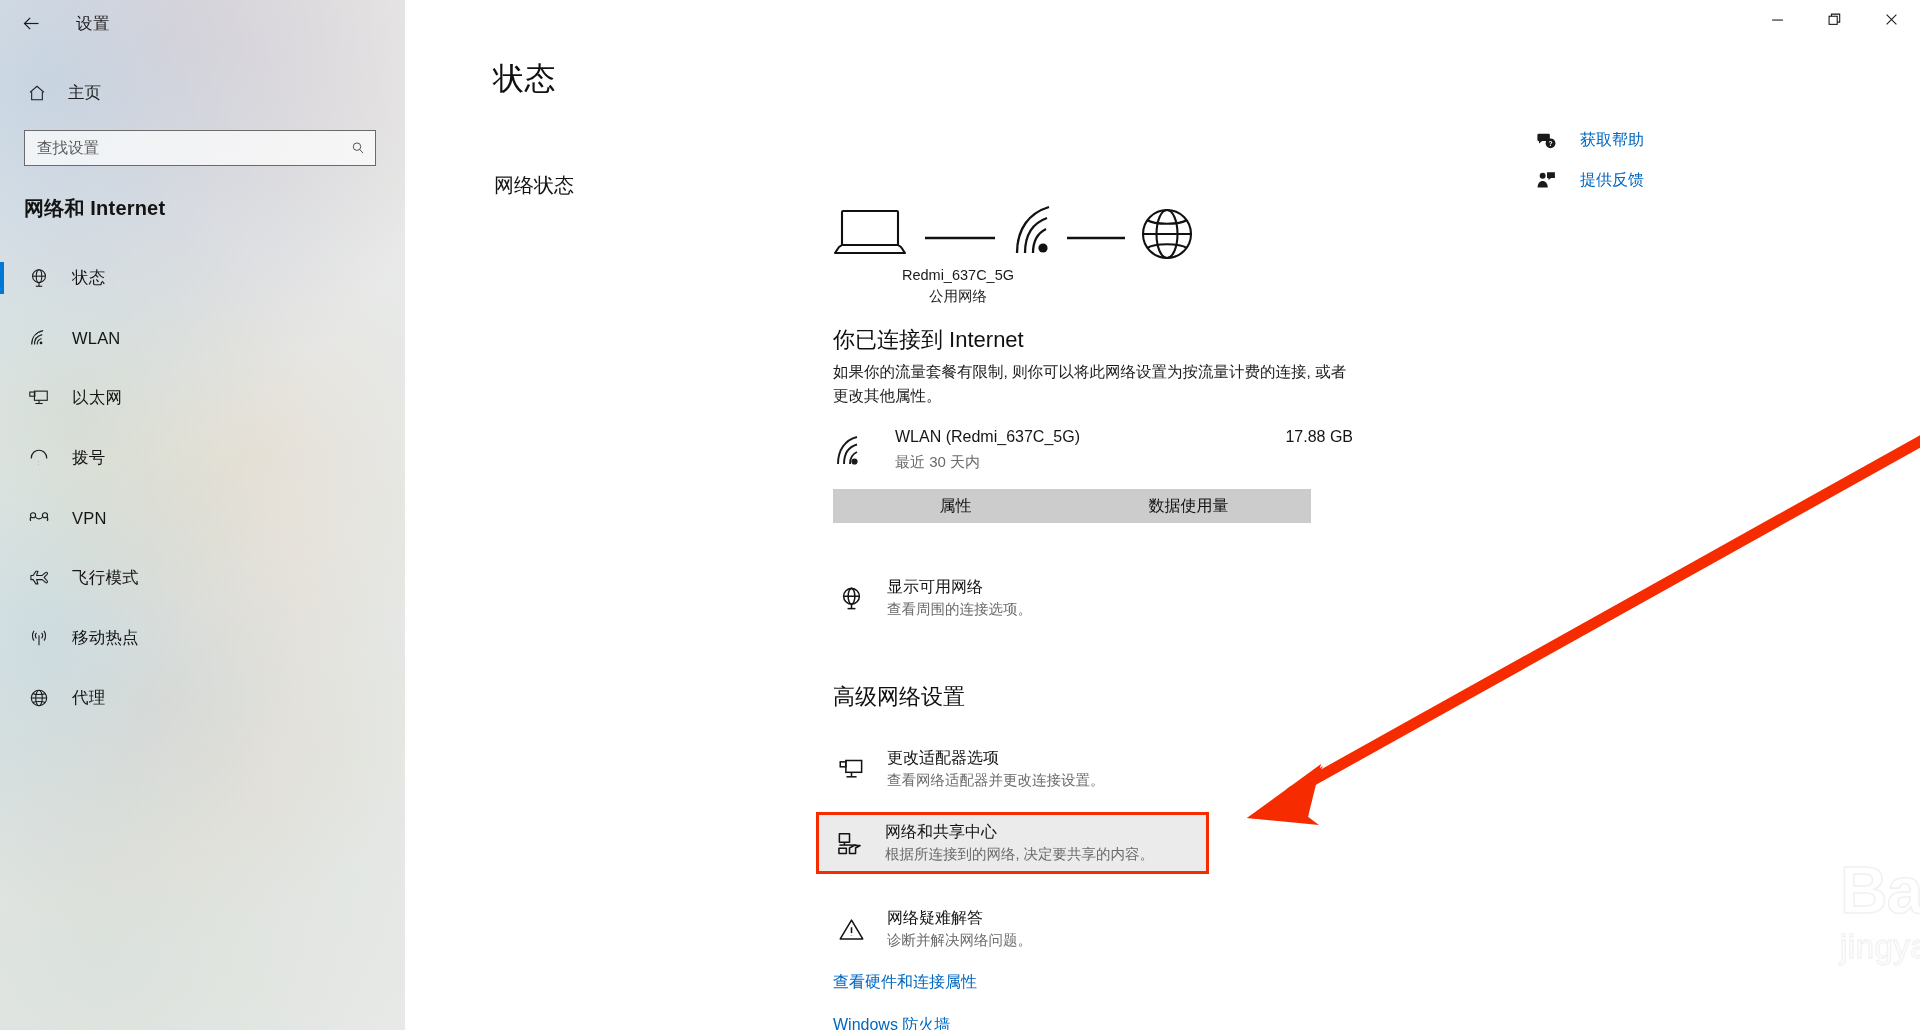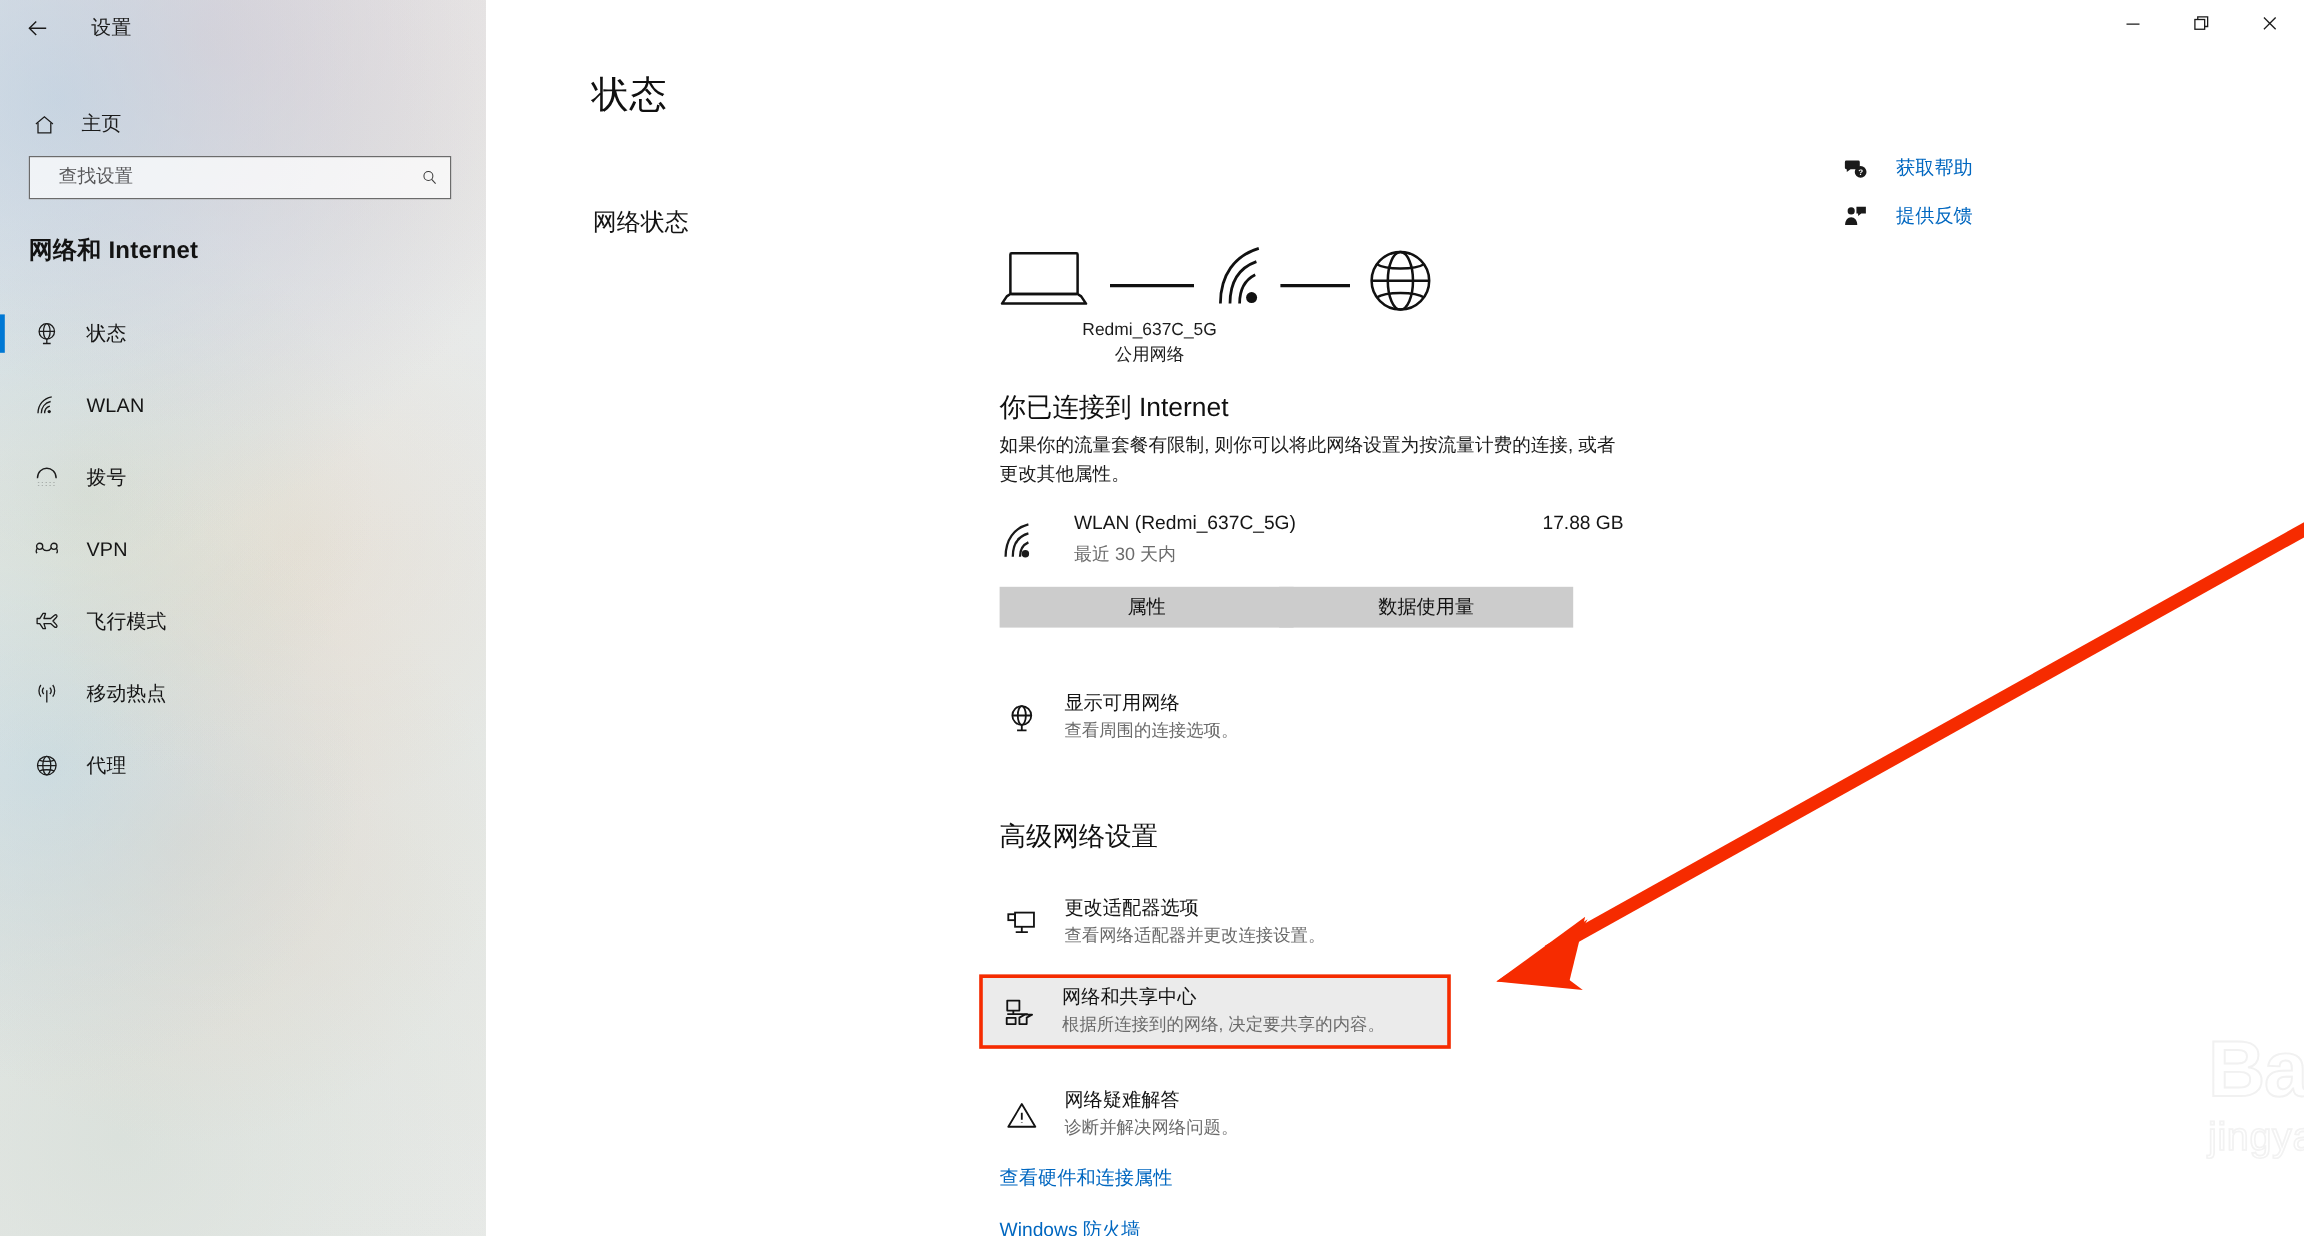--- a/index.html
+++ b/index.html
@@ -75,21 +75,21 @@
       radial-gradient(circle at 40% 68%, rgba(222,206,192,0.45) 0%, rgba(222,206,192,0) 34%),
       radial-gradient(circle at 85% 72%, rgba(226,228,222,0.50) 0%, rgba(226,228,222,0) 40%),
       radial-gradient(circle at 25% 92%, rgba(203,214,205,0.45) 0%, rgba(203,214,205,0) 36%),
       linear-gradient(160deg, #e8eeef 0%, #e9eced 35%, #e6e9e7 65%, #e9ebe9 100%);
   }
 
   #sidebar-home {
     position: absolute;
     left: 0; top: 72px;
     width: 426px; height: 42px;
-    display: flex; align-items: flex-end;
+    display: flex; align-items: center;
   }
   .home-icon {
     width: 46px;
     margin-left: 14px;
     display: flex; align-items: center; justify-content: center;
   }
   .home-icon svg { width: 20px; height: 20px; }
   .home-label {
     font-size: 16.5px;
     color: #1b1b1b;
@@ -103,21 +103,21 @@
     background: rgba(255,255,255,0.70);
     border: 1.6px solid #6b6b6b;
     display: flex; align-items: center;
   }
   #search-input {
     flex: 1;
     border: none; outline: none; background: transparent;
     font-family: "Liberation Sans", "DejaVu Sans", sans-serif;
     font-size: 15.5px;
     color: #3a3a3a;
-    padding-left: 24px;
+    padding-left: 12px;
   }
   #search-input::placeholder { color: #59595b; opacity: 1; }
   .search-icon {
     width: 34px;
     display: flex; align-items: center; justify-content: center;
   }
   .search-icon svg { width: 16px; height: 16px; }
 
   #sidebar-category {
     position: absolute;
@@ -445,20 +445,32 @@
           <svg viewBox="0 0 24 24" fill="none" stroke="#1c1c1c" stroke-width="1.25">
             <path d="M4 19 C4 11 9 5.5 16.5 4"></path>
             <path d="M7 19 C7 13.5 10.5 9.5 15.5 8.3"></path>
             <path d="M10 19 C10 15.6 12 13.3 14.8 12.5"></path>
             <circle cx="14.2" cy="17.4" r="1.5" fill="#1c1c1c" stroke="none"></circle>
           </svg>
         </span>
         <span class="nav-label">WLAN</span>
       </div>
 
+      <div class="nav-item">
+
+        <span class="nav-icon">
+          <svg viewBox="0 0 24 24" fill="none" stroke="#1c1c1c" stroke-width="1.2">
+            <rect x="7" y="4.5" width="14" height="10"></rect>
+            <line x1="12" y1="14.5" x2="12" y2="18"></line>
+            <line x1="8" y1="18" x2="16" y2="18"></line>
+            <rect x="2" y="5.5" width="5.5" height="4.5"></rect>
+          </svg>
+        </span>
+        <span class="nav-label">以太网</span>
+      </div>
 
       <div class="nav-item">
 
         <span class="nav-icon">
           <svg viewBox="0 0 24 24" fill="none" stroke="#1c1c1c" stroke-width="1.25">
             <path d="M3.5 12.5 C3.5 6.5 8 3.5 12 3.5 C16 3.5 20.5 6.5 20.5 12.5"></path>
             <line x1="4.5" y1="16" x2="4.5" y2="16.2"></line>
             <line x1="8" y1="16" x2="8" y2="16.2"></line>
             <line x1="11.5" y1="16" x2="11.5" y2="16.2"></line>
             <line x1="15" y1="16" x2="15" y2="16.2"></line>

